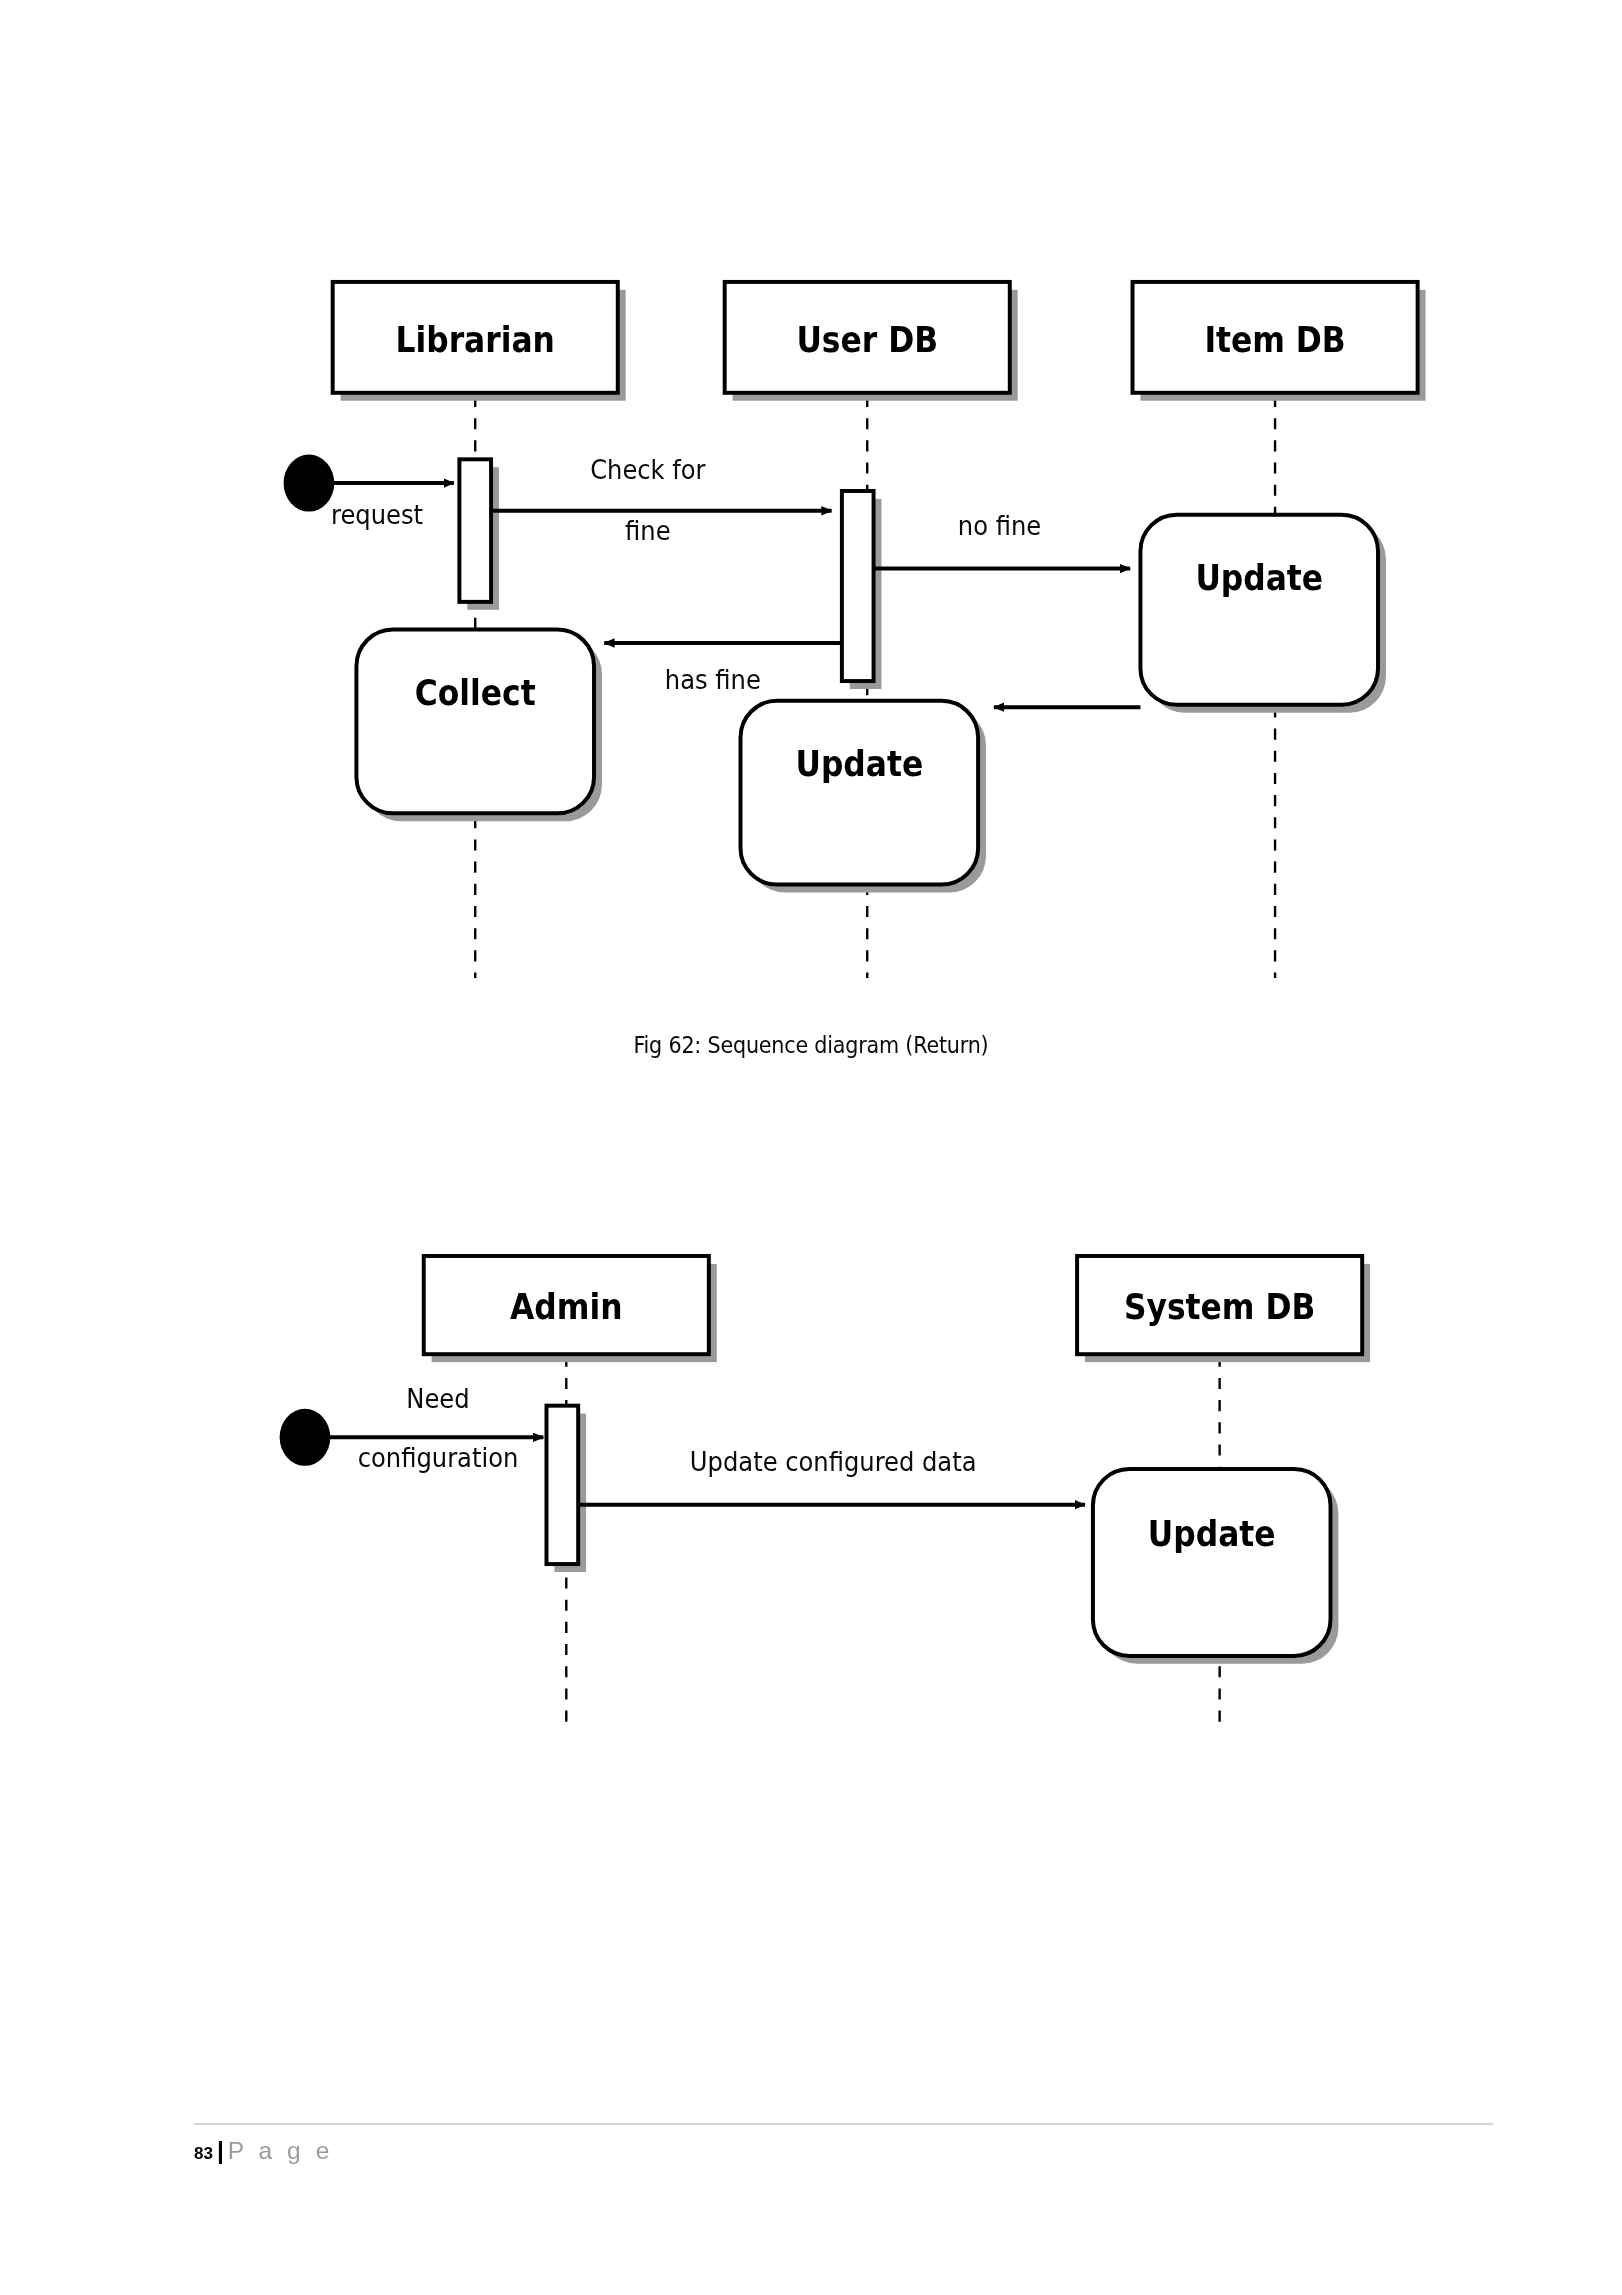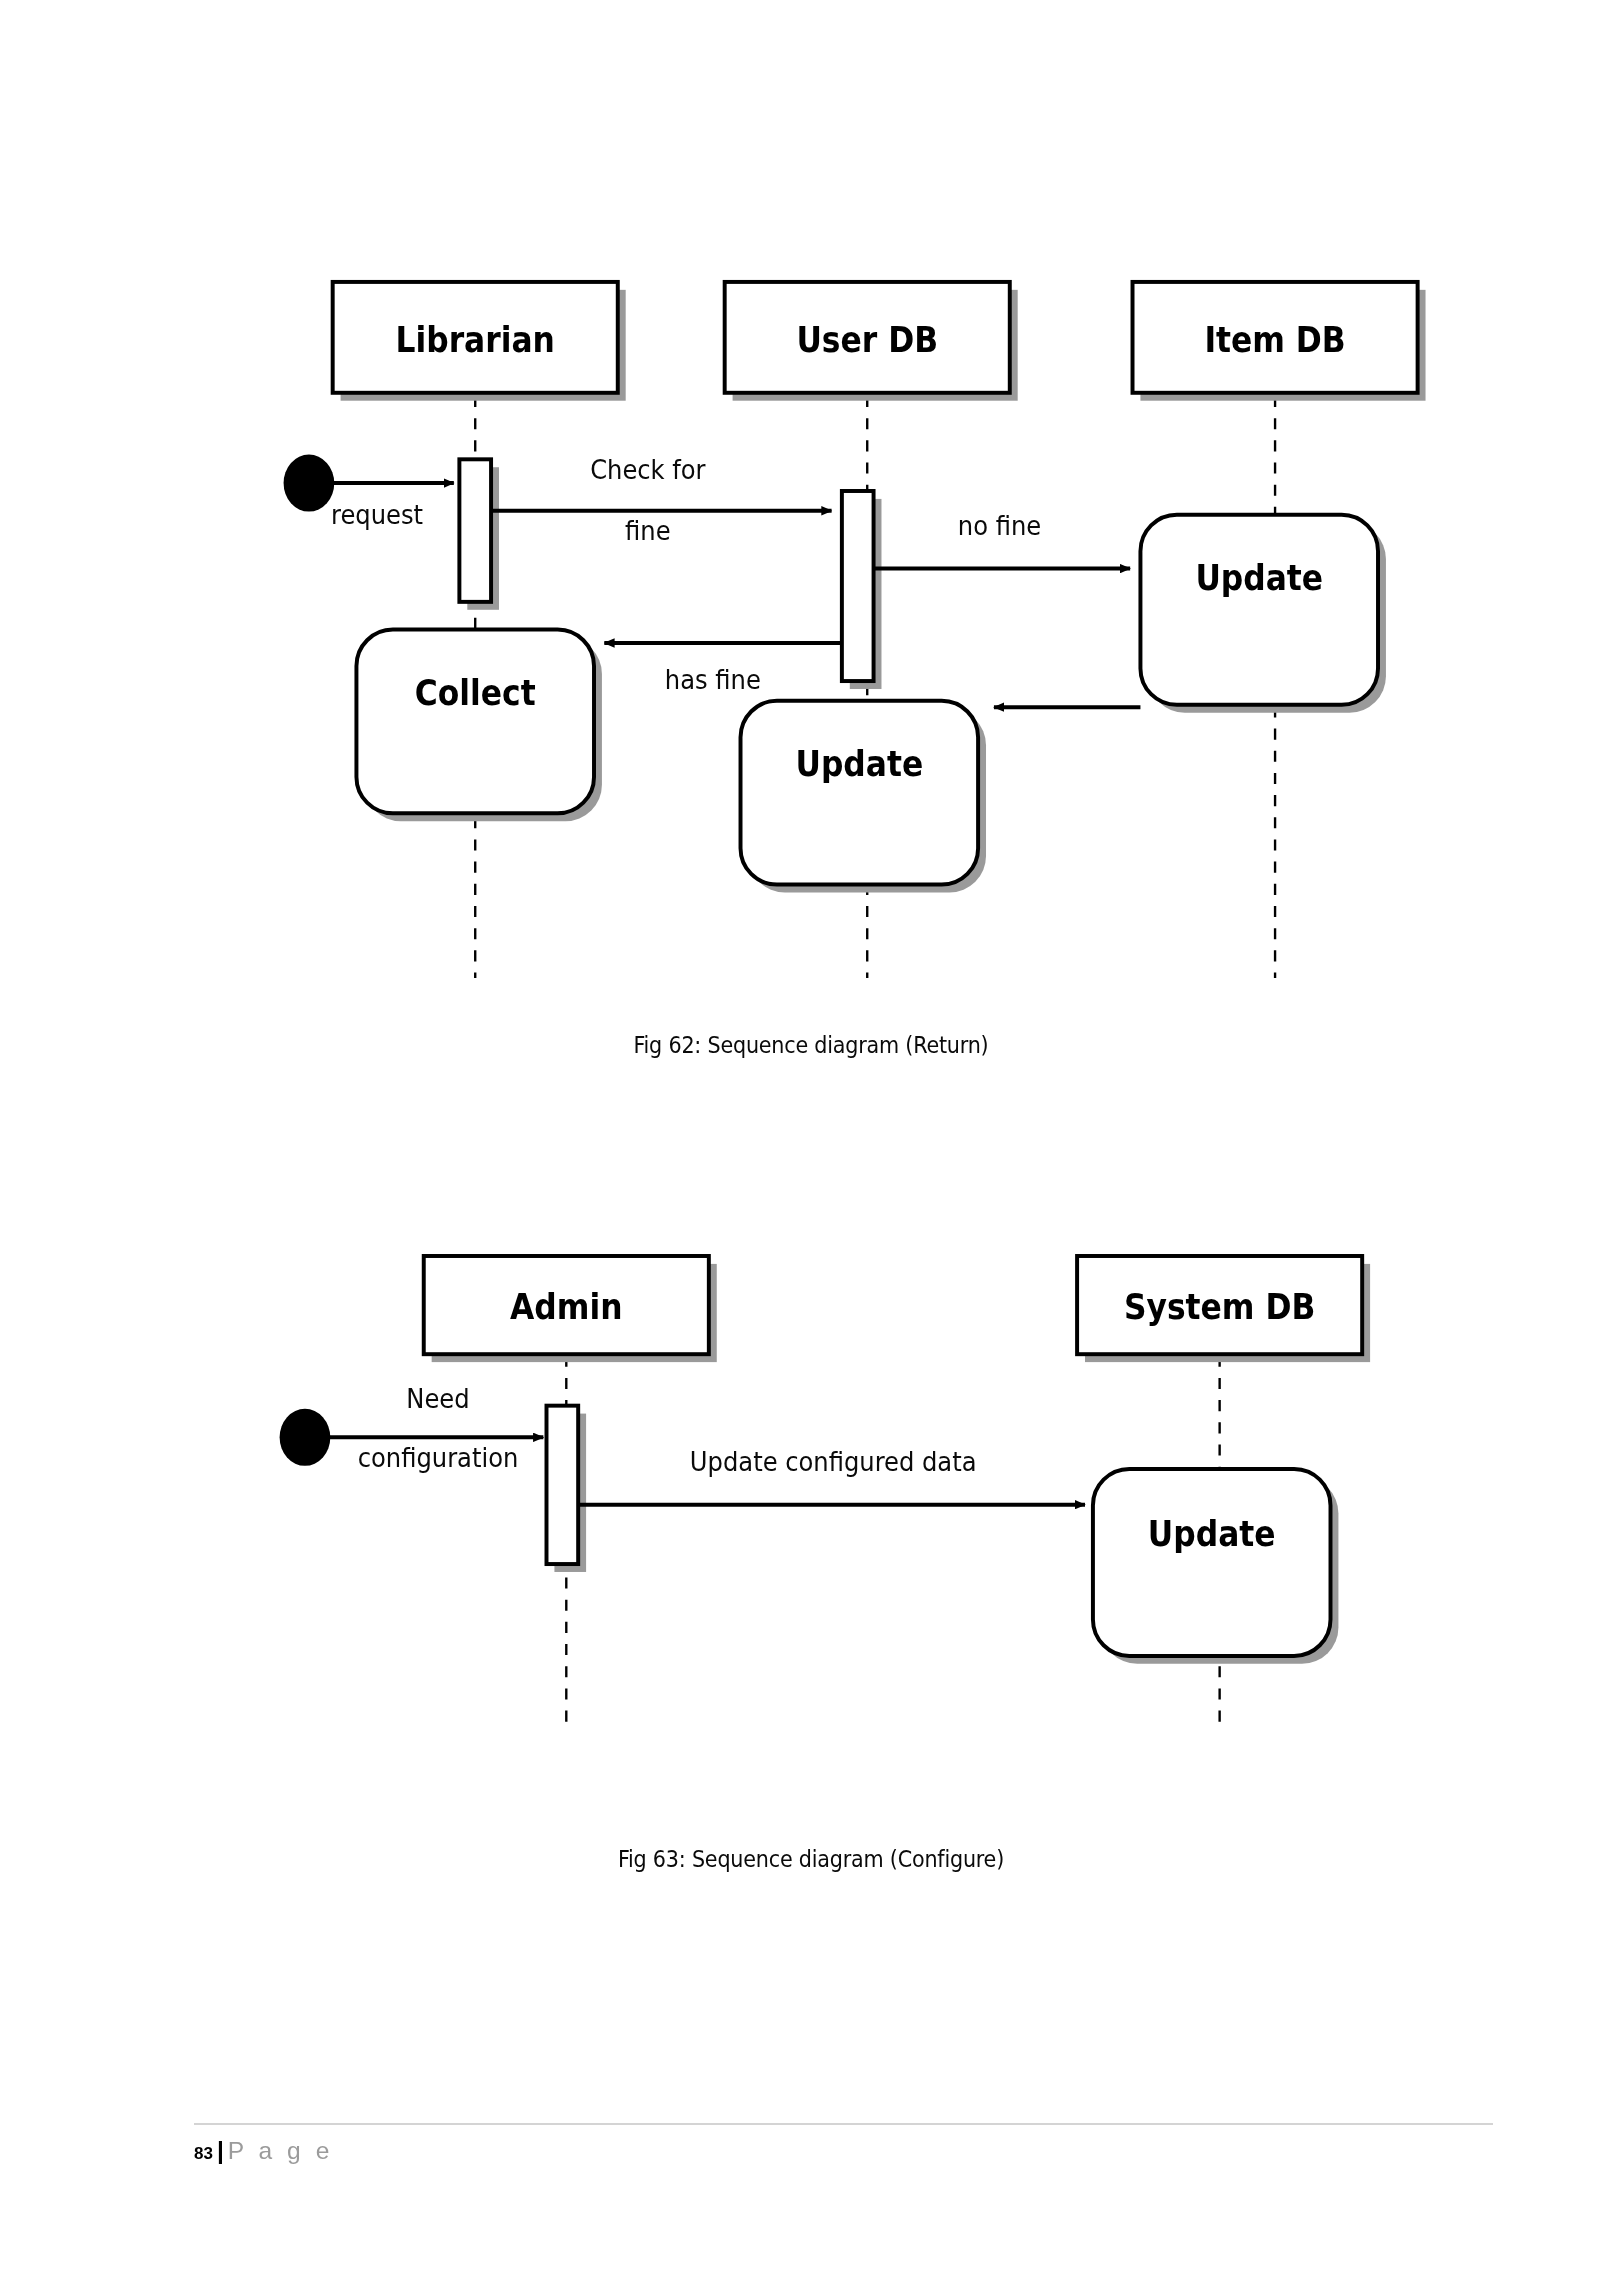--- a/index.html
+++ b/index.html
@@ -196,21 +196,20 @@
     <rect x="690" y="1775" width="40" height="200" fill="#ffffff" stroke="#000000" stroke-width="5"></rect>
 
     <line x1="730" y1="1900" x2="1370" y2="1900" stroke="#000000" stroke-width="5" marker-end="url(#arrowhead2)"></line>
     <text class="msg-label" x="1052" y="1858" text-anchor="middle">Update configured data</text>
 
     <rect x="1390" y="1865" width="300" height="236" rx="46" ry="46" fill="#9a9a9a"></rect>
     <rect x="1380" y="1855" width="300" height="236" rx="46" ry="46" fill="#ffffff" stroke="#000000" stroke-width="5"></rect>
     <text class="act-title" x="1530" y="1952" text-anchor="middle">Update</text>
   </svg>
 
-  <div class="caption" id="caption-63">Fig 63: Sequence diagram (Configure)</div>
 
   <div class="footer">
     <div class="footer-rule"></div>
     <div class="footer-text">
       <span class="footer-num">83</span><span class="footer-sep">|</span><span class="footer-label">P a g e</span>
     </div>
   </div>
 
 </div>
 

